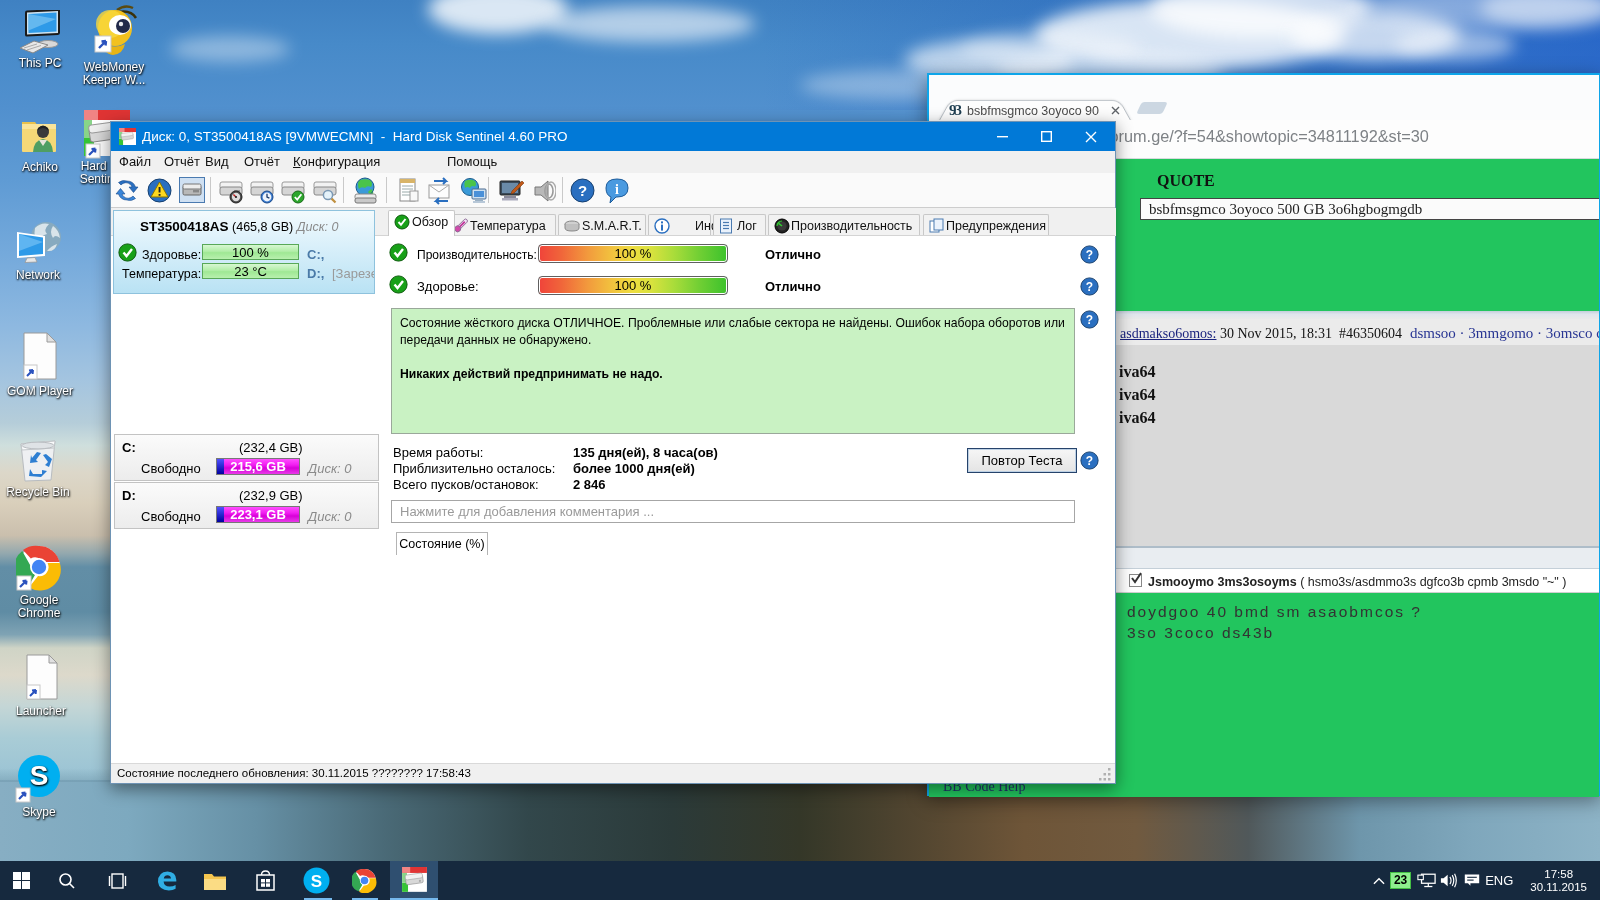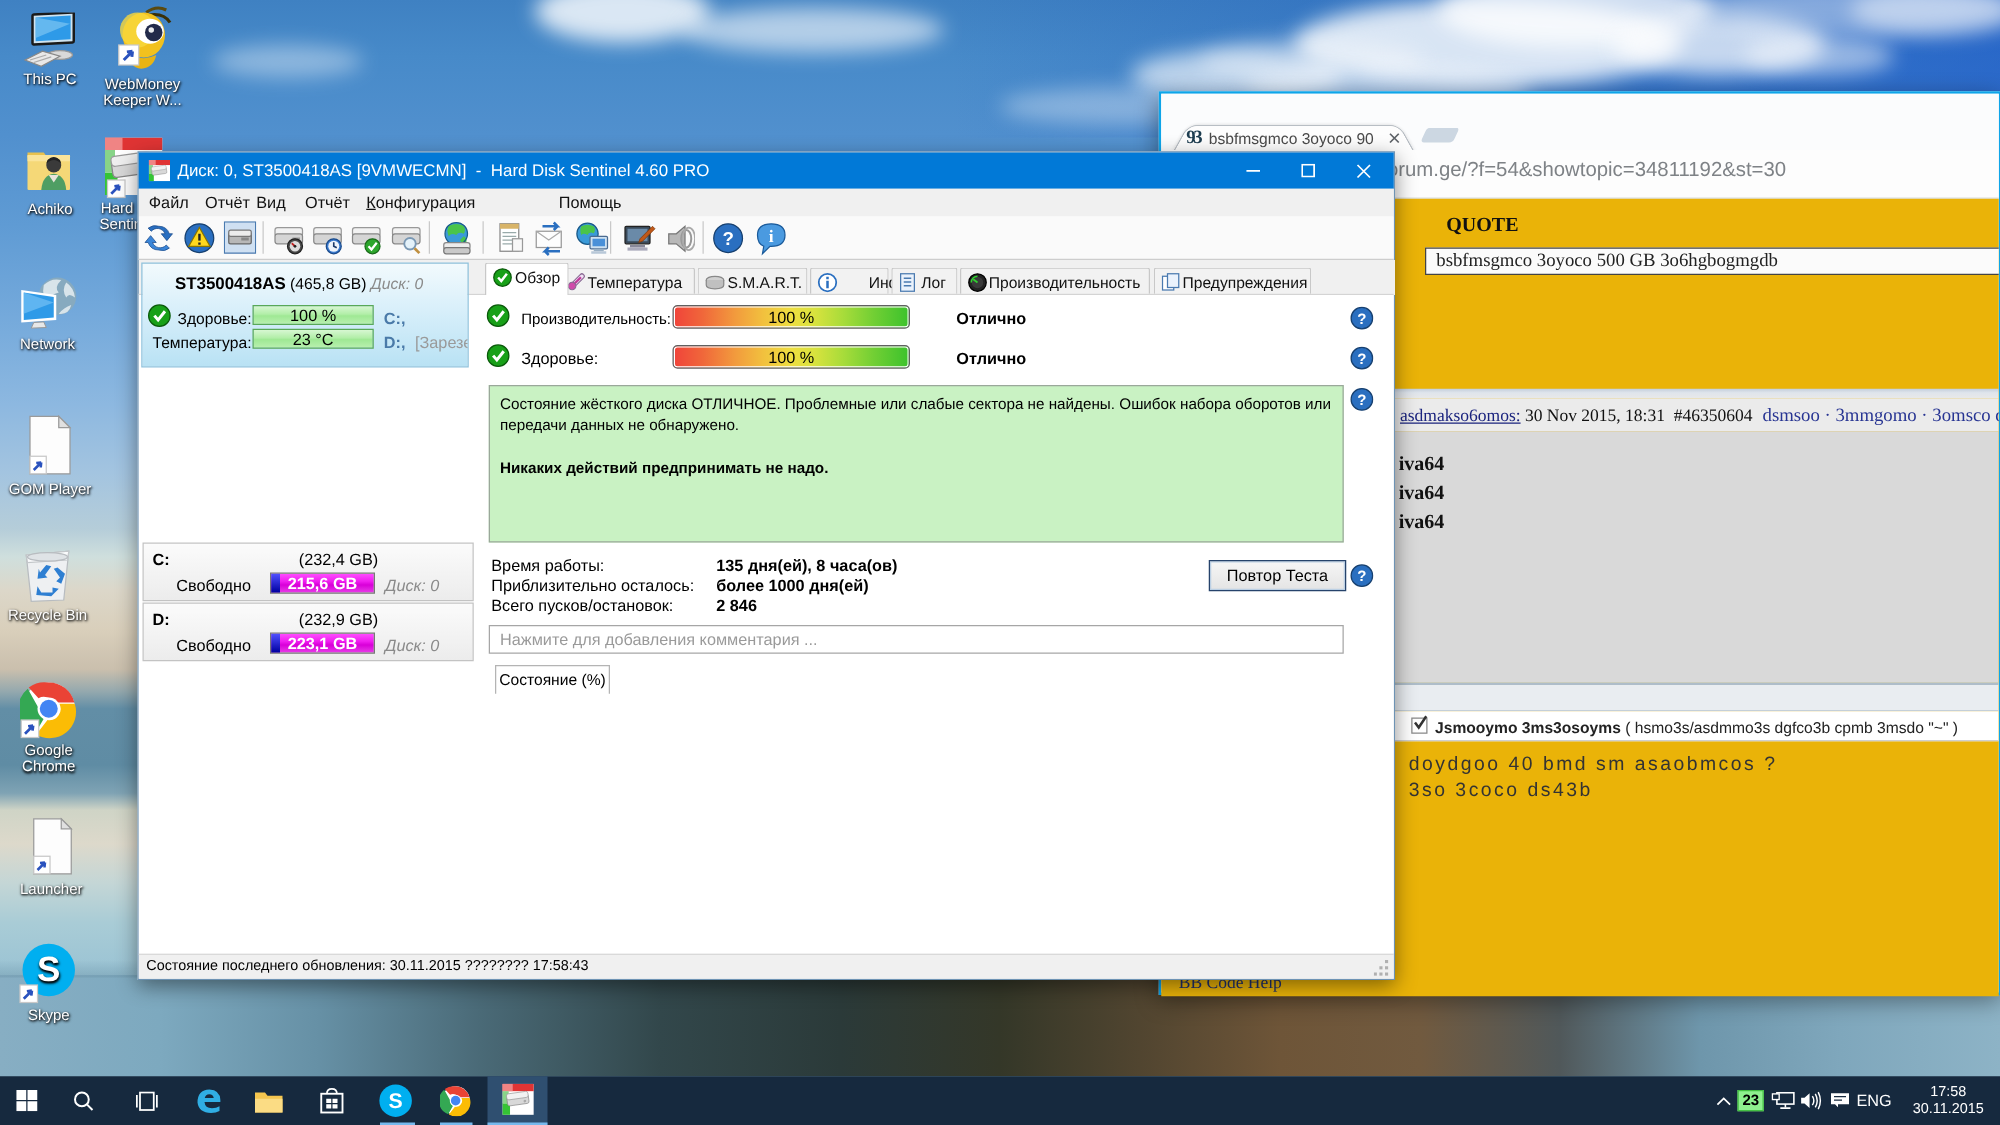--- a/index.html
+++ b/index.html
@@ -39,21 +39,21 @@
  transform:perspective(40px) rotateX(14deg); box-shadow:0 0 3px rgba(0,0,0,.15); }
 #btabstub { position:absolute; left:210px; top:27px; width:26px; height:12px; background:#ccd7e2;
  border-radius:3px; transform:skewX(-25deg); }
 #btitle { position:absolute; left:38px; top:29px; font-size:12.5px; color:#4a4a4a; width:136px;
  overflow:hidden; white-space:nowrap; }
 #bfav { position:absolute; left:20px; top:27px; font-family:"Liberation Serif",serif; font-weight:bold;
  font-size:15px; color:#1d3d50; letter-spacing:-2px; }
 #btabx { position:absolute; left:182px; top:31px; width:9px; height:9px; }
 #burl { position:absolute; left:0; top:45px; width:100%; height:39px; background:#fdfdfd; border-bottom:1px solid #d8dbde; }
 #burltext { position:absolute; left:176px; top:7px; font-size:16.3px; color:#7e8286; }
-#bcontent { position:absolute; left:0; top:84px; width:100%; height:638px; background:#eab308; overflow:hidden; }
+#bcontent { position:absolute; left:0; top:84px; width:100%; height:638px; background:#22c55e; overflow:hidden; }
 .serif { font-family:"Liberation Serif",serif; }
 
 #hds { position:absolute; left:110px; top:121px; width:1006px; height:663px; background:#f0f0f0;
  border:1px solid #6e93b4; box-shadow:0 5px 16px rgba(0,0,0,.45); }
 #hdstitle { position:absolute; left:0; top:0; width:100%; height:29px; background:#0179d7; color:#fff; font-size:13.5px; }
 #hdsmenu { position:absolute; left:0; top:29px; width:100%; height:22px; background:#f0f0f0; font-size:13px; color:#111; }
 #hdsmenu span { position:absolute; top:3px; }
 #hdstools { position:absolute; left:0; top:51px; width:100%; height:35px; background:#fafafa; border-bottom:1px solid #cdcdcd; }
 #hdstools svg { position:absolute; top:4px; }
 .tsep { position:absolute; top:4px; width:1px; height:26px; background:#c9c9c9; }

